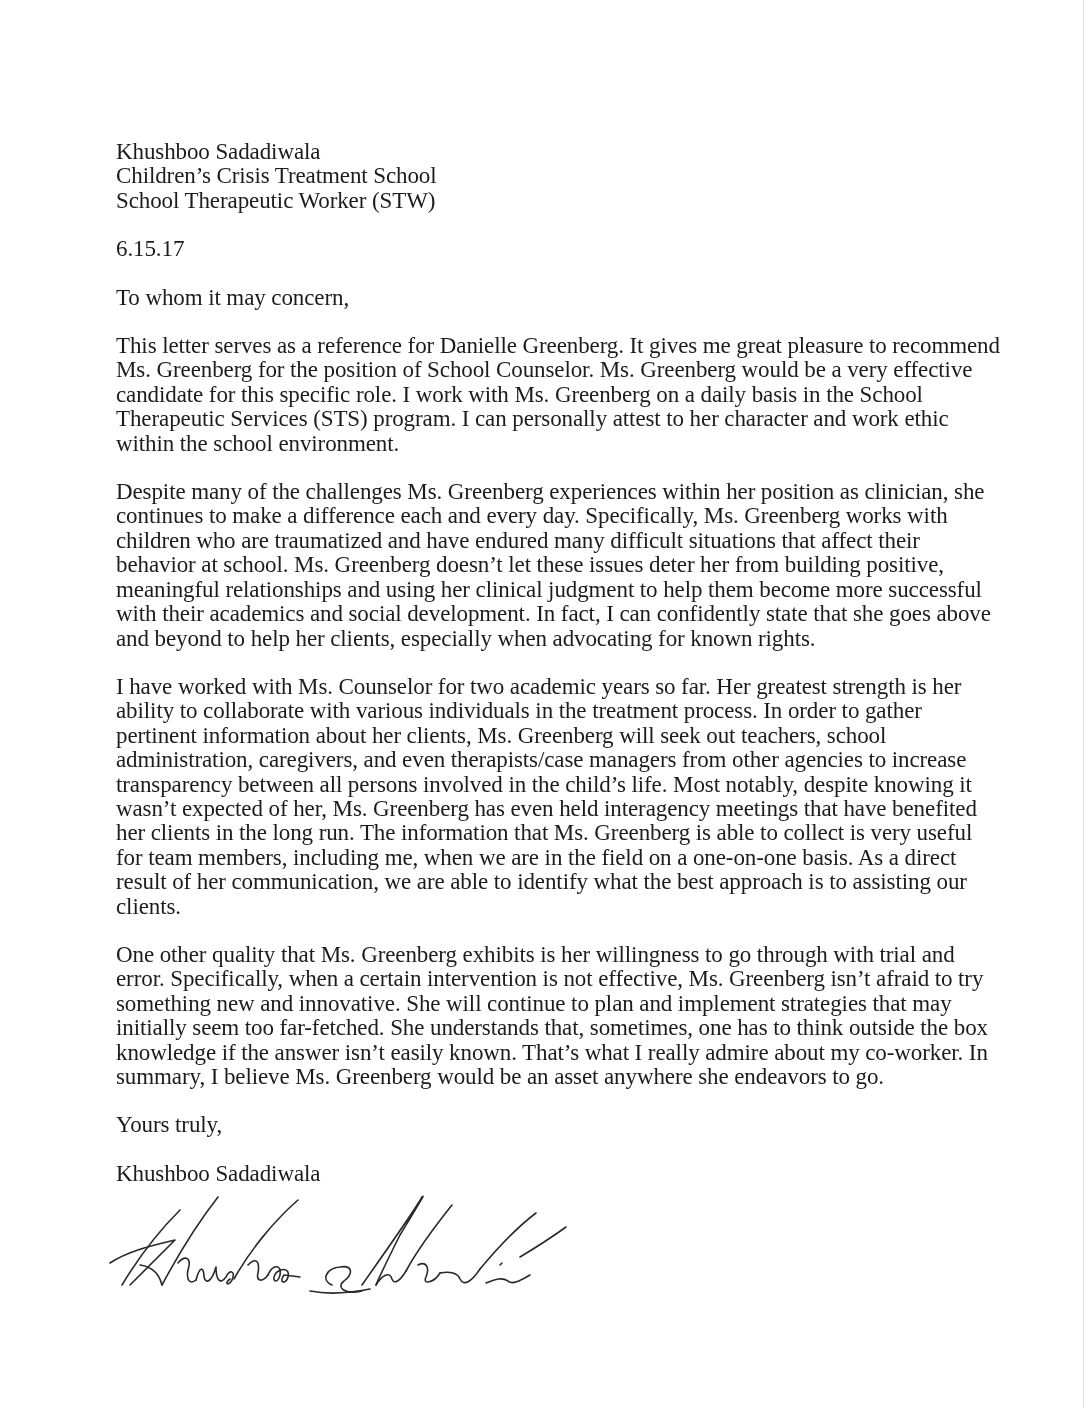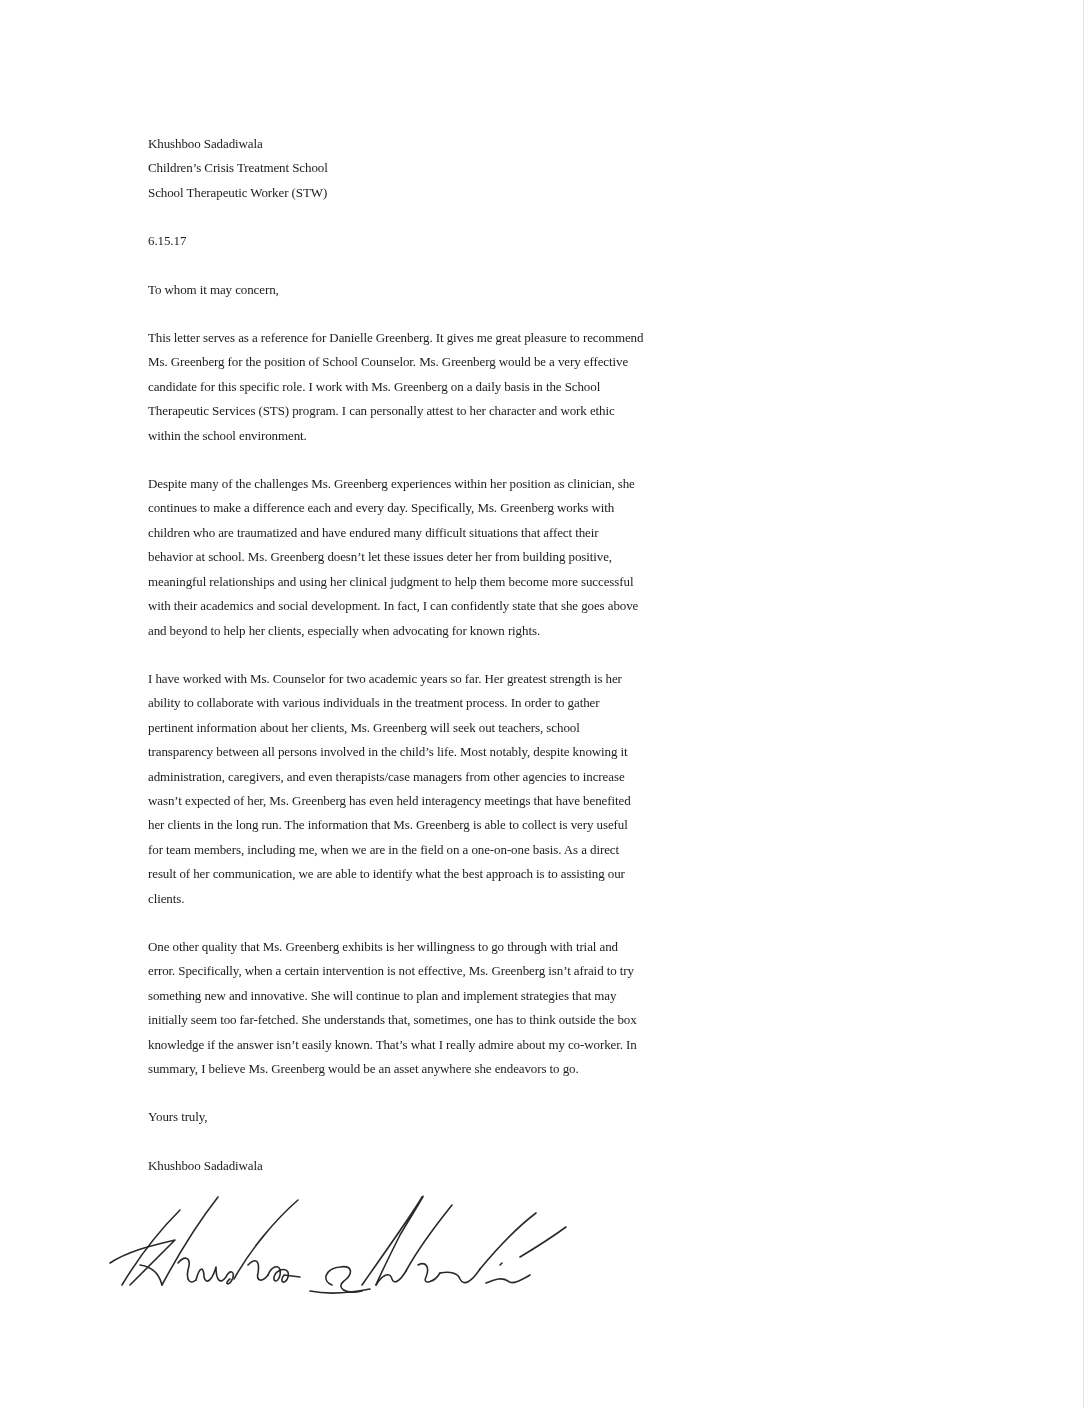--- a/index.html
+++ b/index.html
@@ -25,26 +25,25 @@
       position: absolute;
       left: 1083px;
       top: 0;
       width: 1px;
       height: 1408px;
       background: #e2e2e2;
     }
     .letter {
       position: absolute;
       left: 116px;
-      top: 132px;
+      top: 140px;
       width: 840px;
-      font-size: 13px;
+      font-size: 23px;
       line-height: 24.4px;
       letter-spacing: -0.1px;
-      margin-left: 32px;
     }
     .sender-block div { white-space: nowrap; }
     .date { margin-top: 24px; }
     .salutation { margin-top: 24px; }
     .para {
       margin-top: 24px;
       white-space: normal;
     }
     .para span.line {
       display: block;
@@ -92,22 +91,22 @@
       <span class="line">behavior at school. Ms. Greenberg doesn’t let these issues deter her from building positive,</span>
       <span class="line">meaningful relationships and using her clinical judgment to help them become more successful</span>
       <span class="line">with their academics and social development. In fact, I can confidently state that she goes above</span>
       <span class="line">and beyond to help her clients, especially when advocating for known rights.</span>
     </div>
 
     <div class="para">
       <span class="line">I have worked with Ms. Counselor for two academic years so far. Her greatest strength is her</span>
       <span class="line">ability to collaborate with various individuals in the treatment process. In order to gather</span>
       <span class="line">pertinent information about her clients, Ms. Greenberg will seek out teachers, school</span>
+      <span class="line">administration, caregivers, and even therapists/case managers from other agencies to increase</span>
       <span class="line">transparency between all persons involved in the child’s life. Most notably, despite knowing it</span>
-      <span class="line">administration, caregivers, and even therapists/case managers from other agencies to increase</span>
       <span class="line">wasn’t expected of her, Ms. Greenberg has even held interagency meetings that have benefited</span>
       <span class="line">her clients in the long run. The information that Ms. Greenberg is able to collect is very useful</span>
       <span class="line">for team members, including me, when we are in the field on a one-on-one basis. As a direct</span>
       <span class="line">result of her communication, we are able to identify what the best approach is to assisting our</span>
       <span class="line">clients.</span>
     </div>
 
     <div class="para">
       <span class="line">One other quality that Ms. Greenberg exhibits is her willingness to go through with trial and</span>
       <span class="line">error. Specifically, when a certain intervention is not effective, Ms. Greenberg isn’t afraid to try</span>

